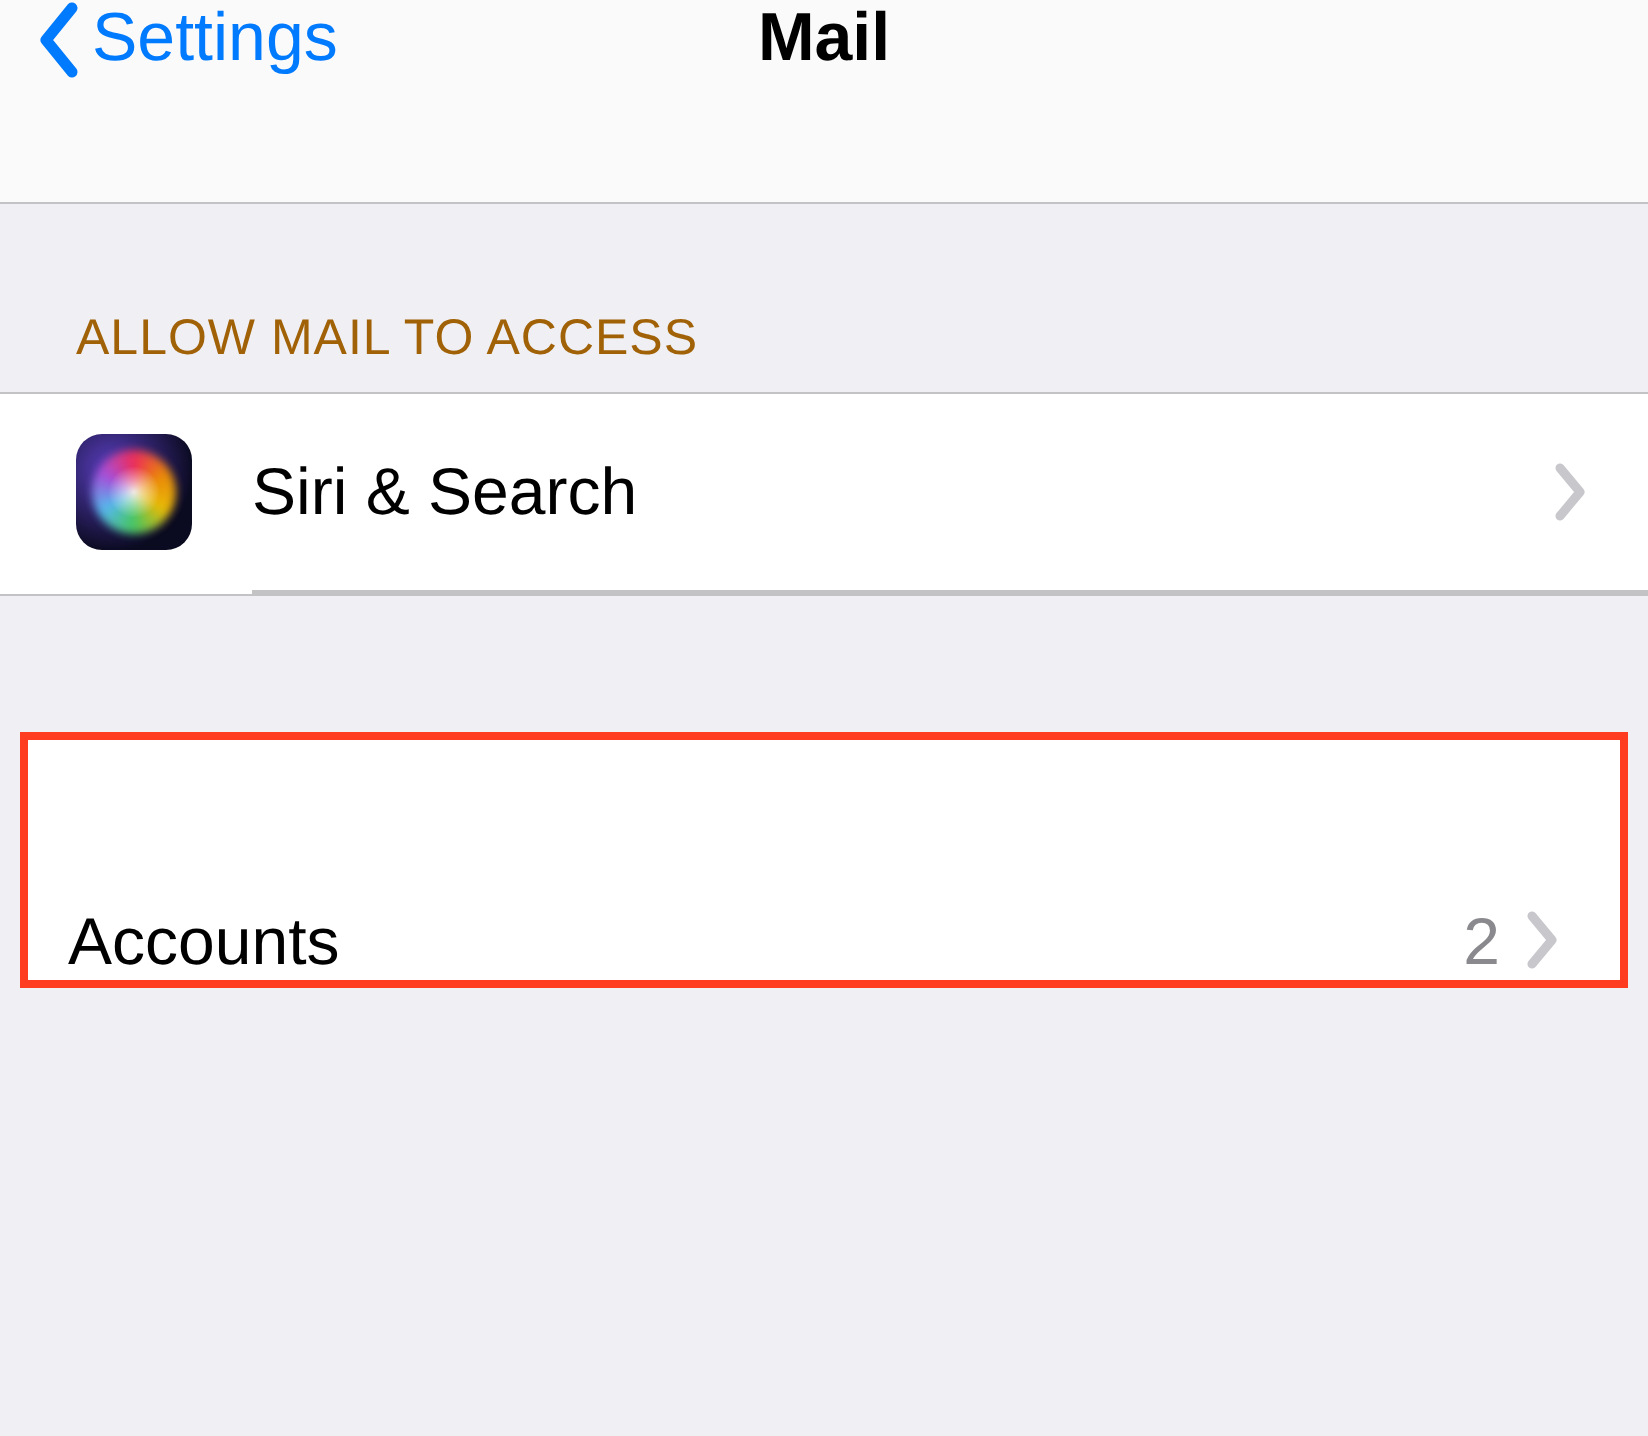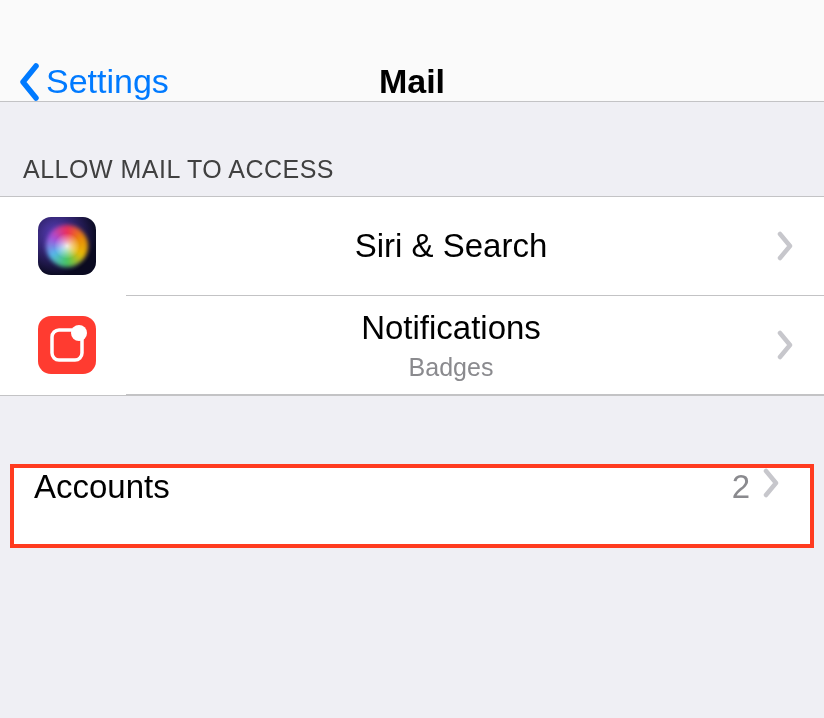--- a/index.html
+++ b/index.html
@@ -13,21 +13,21 @@
       background: #efeff4;
       width: 824px;
       height: 718px;
       overflow: hidden;
     }
     .navbar {
       height: 102px;
       background: #fafafa;
       border-bottom: 1px solid #c3c3c5;
       display: flex;
-      align-items: flex-end;
+      align-items: flex-start;
       position: relative;
     }
     .back-button {
       display: flex;
       align-items: center;
       color: #007aff;
       font-size: 34px;
       cursor: pointer;
       padding-left: 18px;
       gap: 6px;
@@ -42,23 +42,23 @@
     .nav-title {
       position: absolute;
       left: 50%;
       transform: translateX(-50%);
       font-size: 34px;
       font-weight: 700;
       color: #000;
     }
     .section-header {
       font-size: 25px;
-      color: #404040;
+      color: #a16207;
       letter-spacing: 0.5px;
-      padding: 53px 38px 12px 23px;
+      padding: 53px 38px 12px 38px;
       text-transform: uppercase;
     }
     .section {
       background: #ffffff;
       border-top: 1px solid #c3c3c5;
       border-bottom: 1px solid #c3c3c5;
     }
     .row {
       display: flex;
       align-items: center;
@@ -74,21 +74,20 @@
       flex-shrink: 0;
       display: flex;
       align-items: center;
       justify-content: center;
     }
     .row .content {
       flex: 1;
       display: flex;
       flex-direction: column;
       justify-content: center;
-      align-items: center;
     }
     .row .label {
       font-size: 33px;
       color: #000;
       line-height: 1.2;
     }
     .row .sublabel {
       font-size: 25px;
       color: #8a8a8e;
       line-height: 1.2;
@@ -122,22 +121,22 @@
       position: absolute;
       top: 3px;
       box-shadow: 0 2px 5px rgba(0,0,0,0.3);
     }
     .toggle.on .toggle-knob { right: 3px; }
     .spacer {
       height: 68px;
     }
     .row-accounts {
       display: flex;
-      align-items: flex-start;
-      height: 76px;
+      align-items: flex-end;
+      height: 120px;
       padding: 0 30px 0 20px;
     }
     .row-accounts .label {
       font-size: 33px;
       color: #000;
       flex: 1;
     }
     .row-accounts .value {
       font-size: 33px;
       color: #8a8a8e;
@@ -206,37 +205,20 @@
       <div class="label">Siri &amp; Search</div>
     </div>
     <span class="chevron">
       <svg viewBox="0 0 18 30" width="18" height="30">
         <polyline points="4,3 14,15 4,27" fill="none" stroke="#c7c7cc" stroke-width="4.5" stroke-linecap="round" stroke-linejoin="round"></polyline>
       </svg>
     </span>
   </div>
   <div class="separator"></div>
 
-  <div class="row">
-    <div class="icon-slot notif-icon">
-      <svg viewBox="0 0 58 58" width="58" height="58">
-        <rect x="14" y="14" width="30" height="30" rx="7" ry="7" fill="none" stroke="#fff" stroke-width="3.5"></rect>
-        <circle cx="41" cy="17" r="8" fill="#fff"></circle>
-      </svg>
-    </div>
-    <div class="content">
-      <div class="label">Notifications</div>
-      <div class="sublabel">Badges</div>
-    </div>
-    <span class="chevron">
-      <svg viewBox="0 0 18 30" width="18" height="30">
-        <polyline points="4,3 14,15 4,27" fill="none" stroke="#c7c7cc" stroke-width="4.5" stroke-linecap="round" stroke-linejoin="round"></polyline>
-      </svg>
-    </span>
-  </div>
   <div class="separator"></div>
 
 
 </div>
 
 <div class="spacer"></div>
 
 <div class="highlight-wrap">
   <div class="row-accounts">
     <div class="label">Accounts</div>

